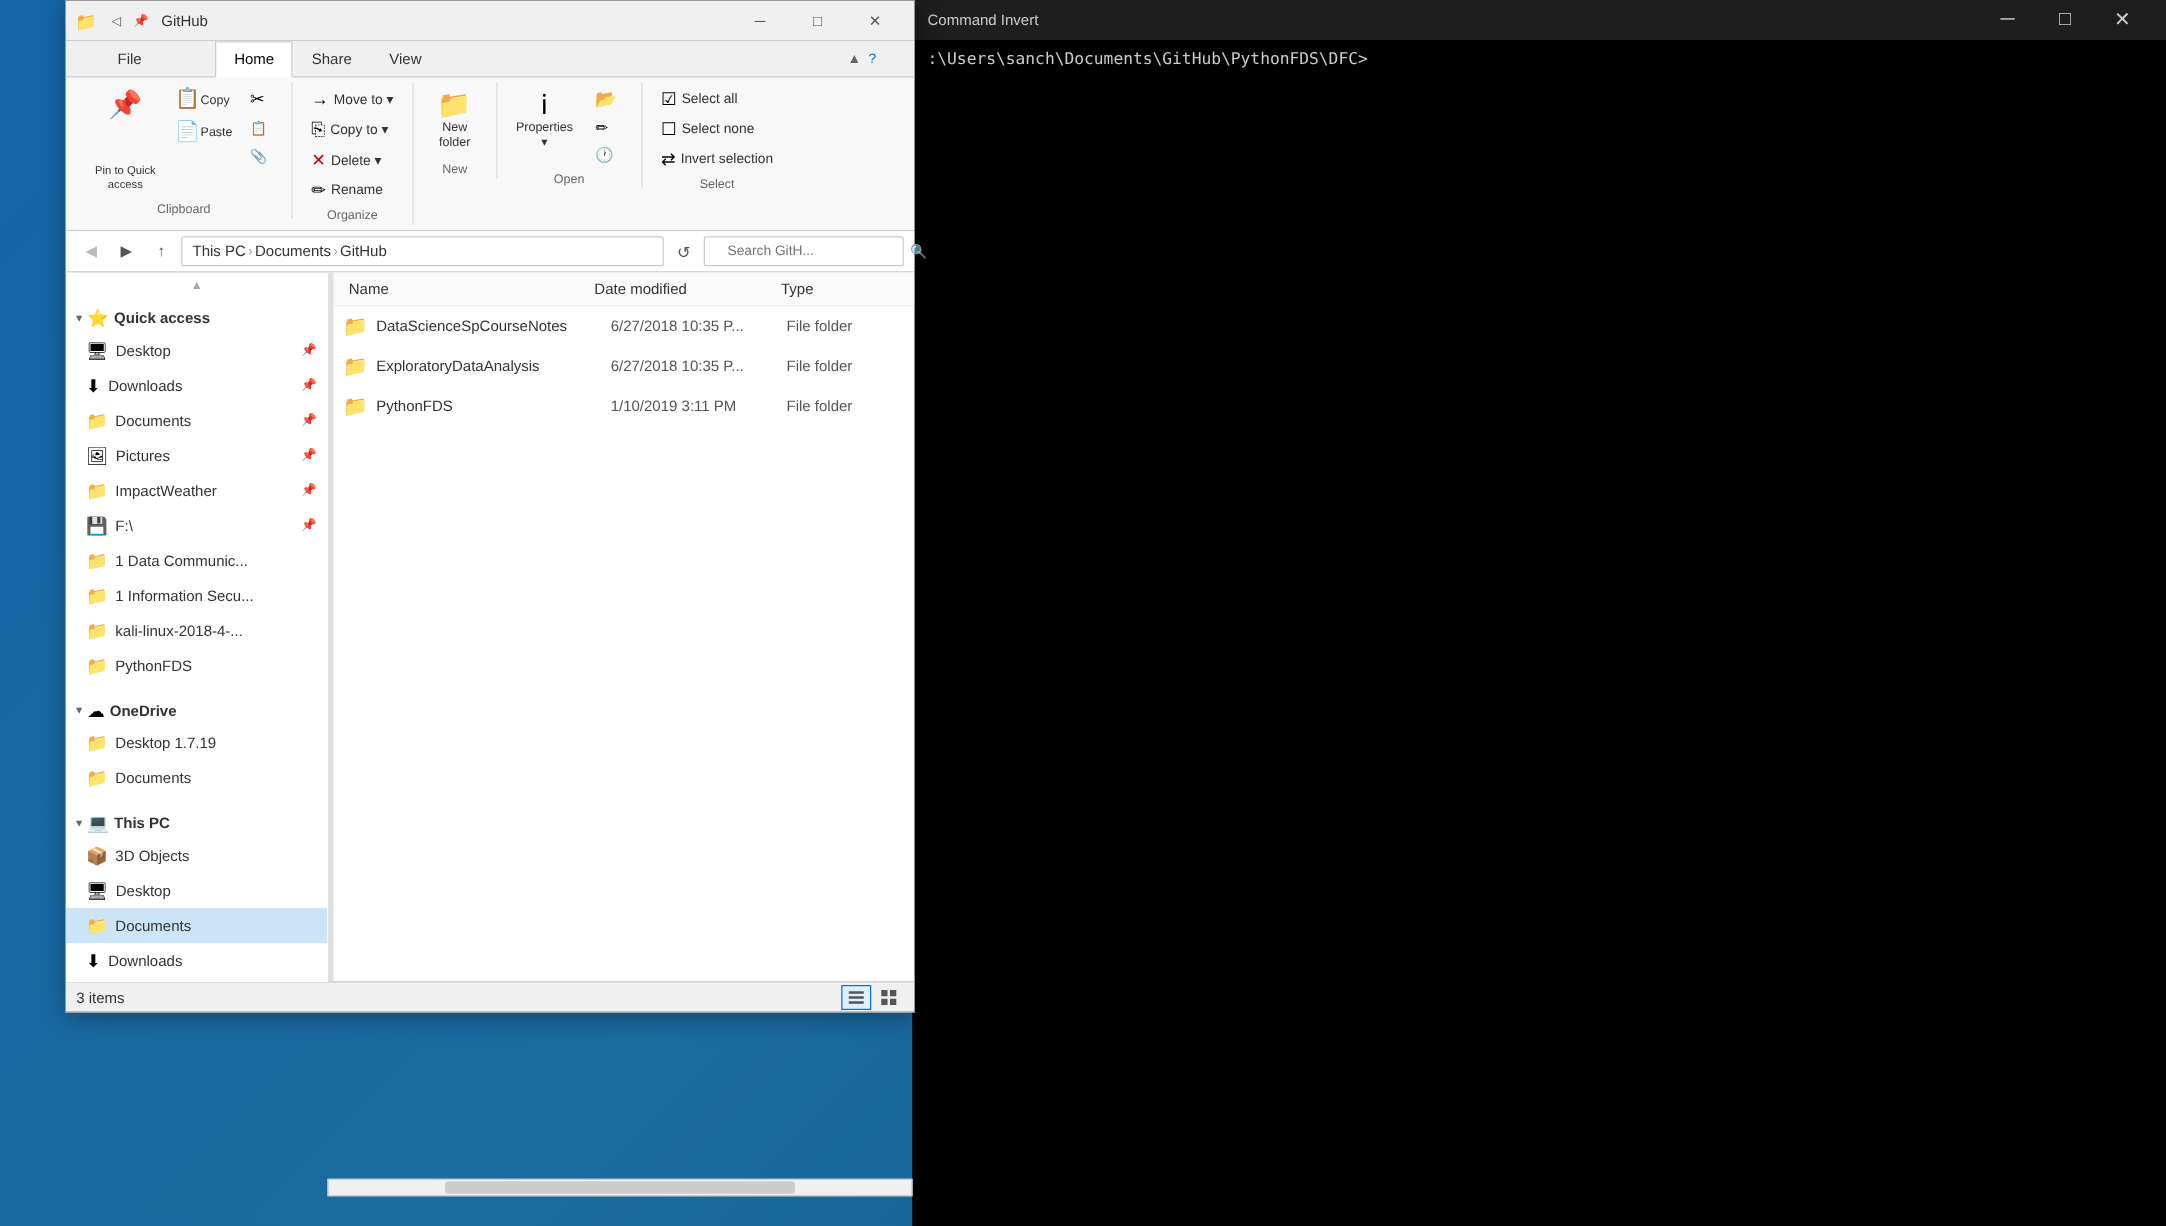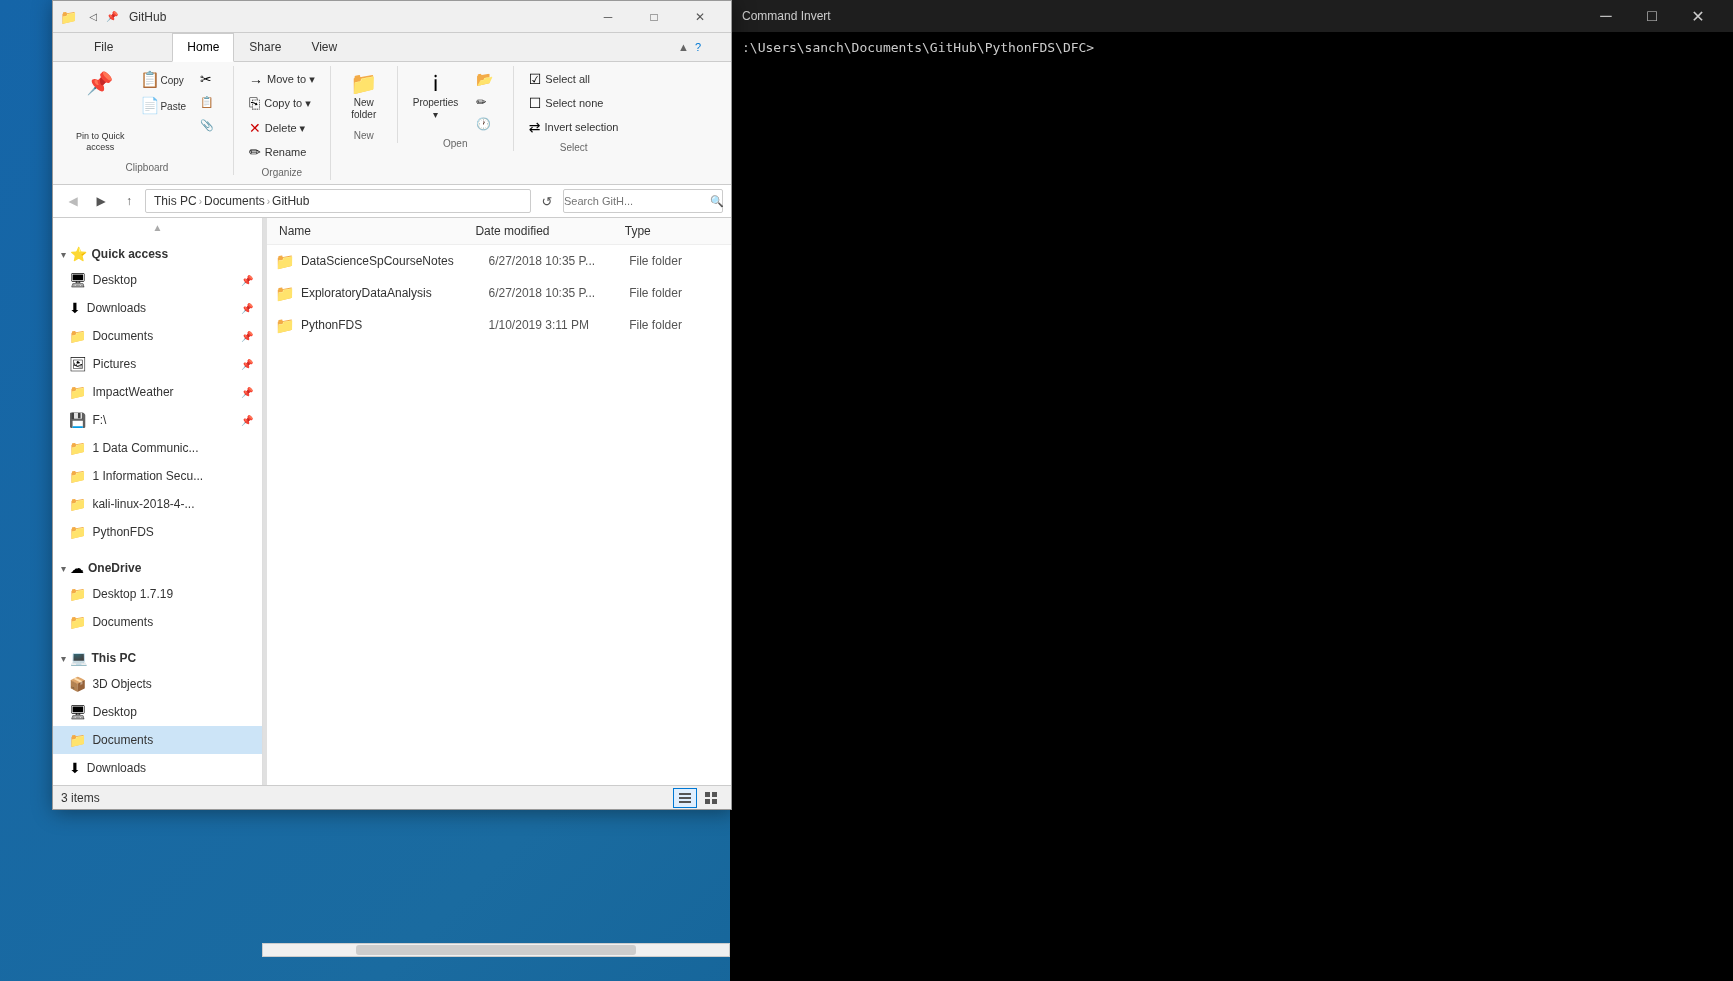--- a/index.html
+++ b/index.html
@@ -315,21 +315,21 @@
       cursor: pointer;
     }
 
     .search-box {
       width: 160px;
       height: 24px;
       border: 1px solid #ccc;
       border-radius: 2px;
       display: flex;
       align-items: center;
-      padding: 0 0;
+      padding: 0 18px;
       background: #fff;
       gap: 4px;
     }
 
     .search-input {
       border: none;
       outline: none;
       font-size: 11px;
       color: #999;
       flex: 1;

